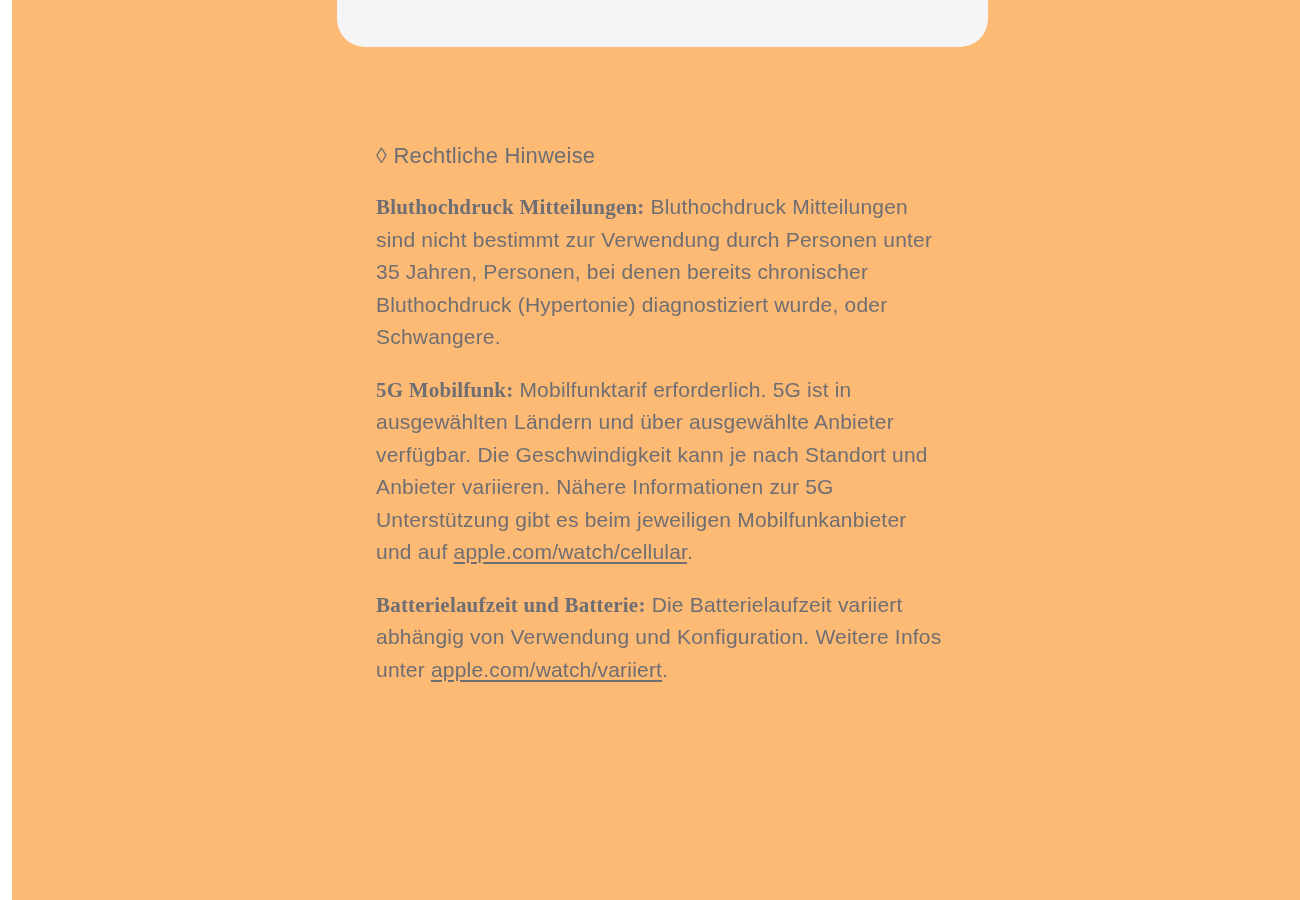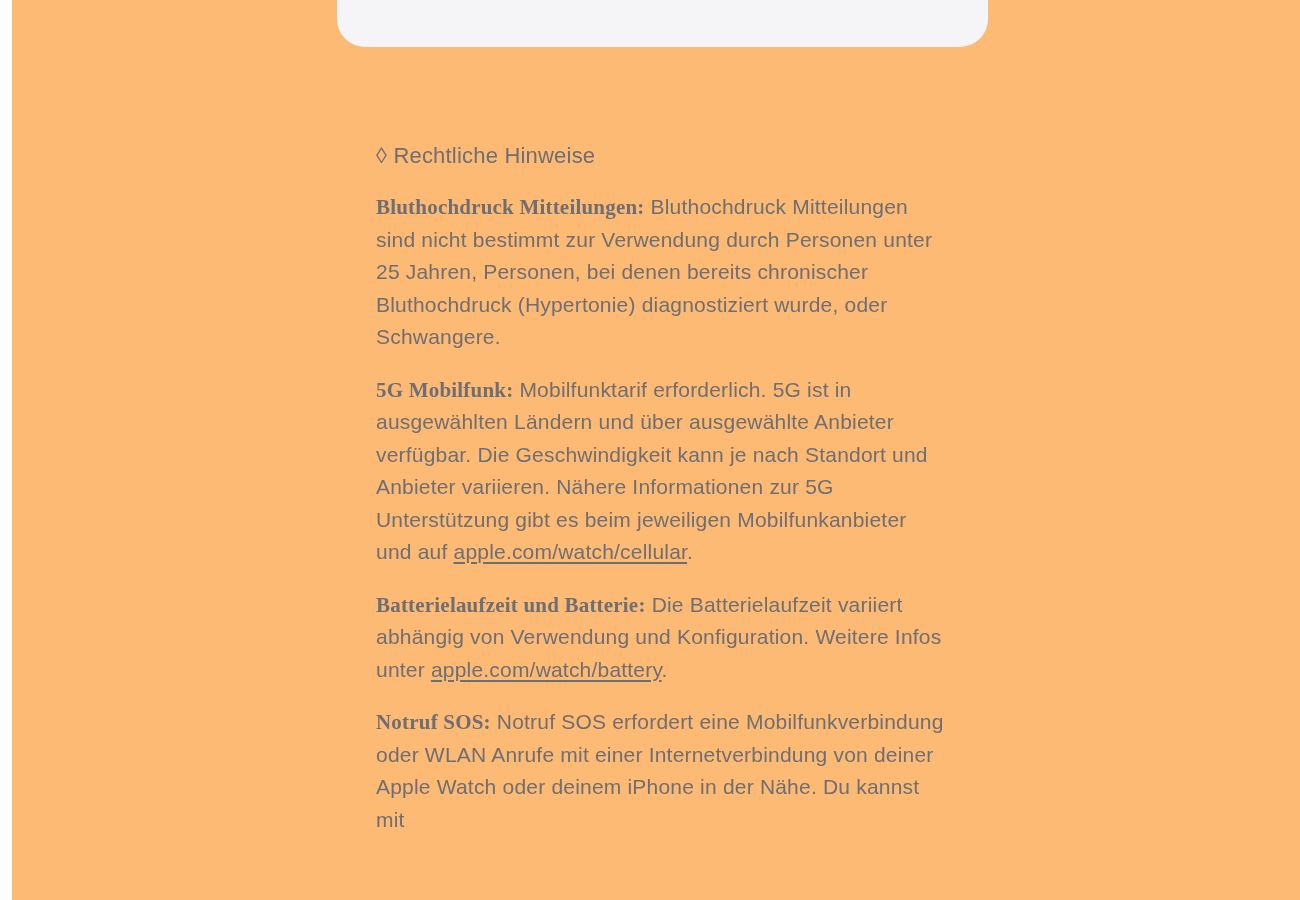--- a/index.html
+++ b/index.html
@@ -62,23 +62,22 @@
 <body>
 
 <div class="viewport">
 
   <div class="top-card"></div>
 
   <main class="legal-section">
 
     <h2 class="legal-heading">◊ Rechtliche Hinweise</h2>
 
-    <p class="para"><strong>Bluthochdruck Mitteilungen:</strong><span> Bluthochdruck Mitteilungen sind nicht bestimmt zur Verwendung durch Personen unter 25 Jahren, Personen, bei denen bereits chronischer Bluthochdruck (Hypertonie) diagnostiziert wurde, oder Schwangere.</span></p>
+    <p class="para"><strong>Bluthochdruck Mitteilungen:</strong><span> Bluthochdruck Mitteilungen sind nicht bestimmt zur Verwendung durch Personen unter 35 Jahren, Personen, bei denen bereits chronischer Bluthochdruck (Hypertonie) diagnostiziert wurde, oder Schwangere.</span></p>
 
     <p class="para"><strong>5G Mobilfunk:</strong><span> Mobilfunktarif erforderlich. 5G ist in ausgewählten Ländern und über ausgewählte Anbieter verfügbar. Die Geschwindigkeit kann je nach Standort und Anbieter variieren. Nähere Informationen zur 5G Unterstützung gibt es beim jeweiligen Mobilfunkanbieter und auf </span><a class="inline-link" href="#">apple.com/watch/cellular</a><span>.</span></p>
 
-    <p class="para"><strong>Batterielaufzeit und Batterie:</strong><span> Die Batterielaufzeit variiert abhängig von Verwendung und Konfiguration. Weitere Infos unter </span><a class="inline-link" href="#">apple.com/watch/battery</a><span>.</span></p>
+    <p class="para"><strong>Batterielaufzeit und Batterie:</strong><span> Die Batterielaufzeit variiert abhängig von Verwendung und Konfiguration. Weitere Infos unter </span><a class="inline-link" href="#">apple.com/watch/variiert</a><span>.</span></p>
 
-    <p class="para"><strong>Notruf SOS:</strong><span> Notruf SOS erfordert eine Mobilfunkverbindung oder WLAN Anrufe mit einer Internetverbindung von deiner Apple Watch oder deinem iPhone in der Nähe. Du kannst mit</span></p>
 
   </main>
 
 </div>
 
 </body></html>

